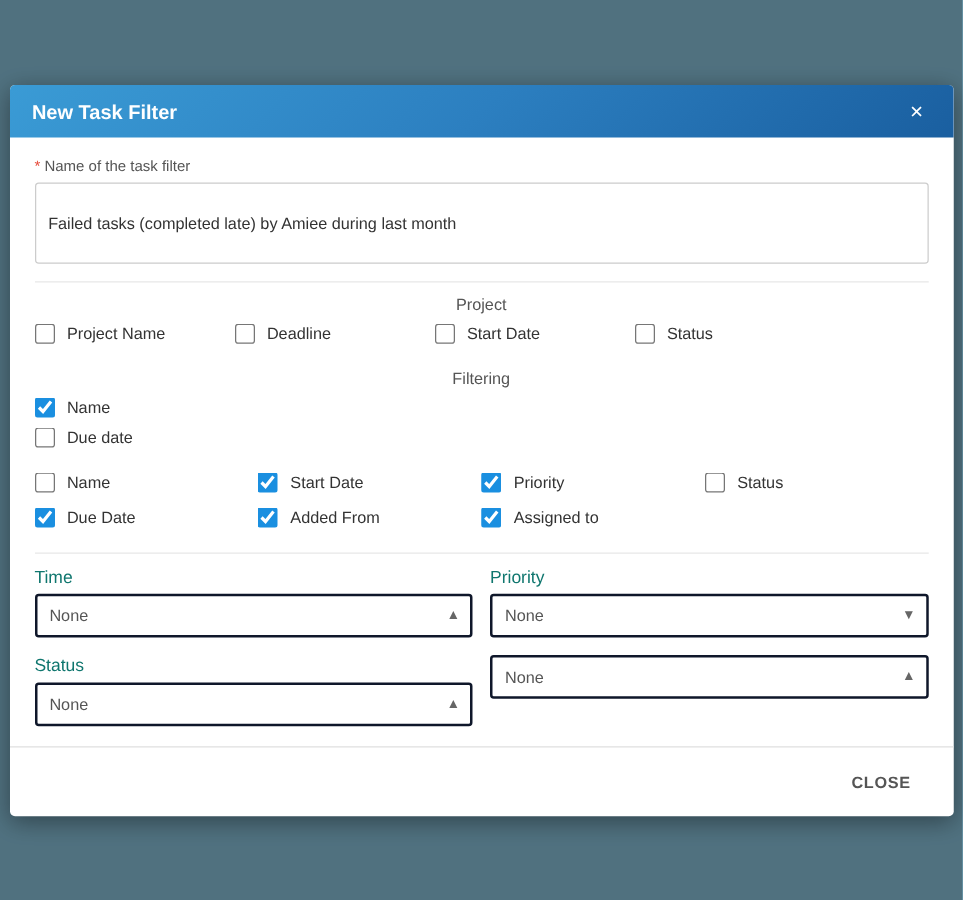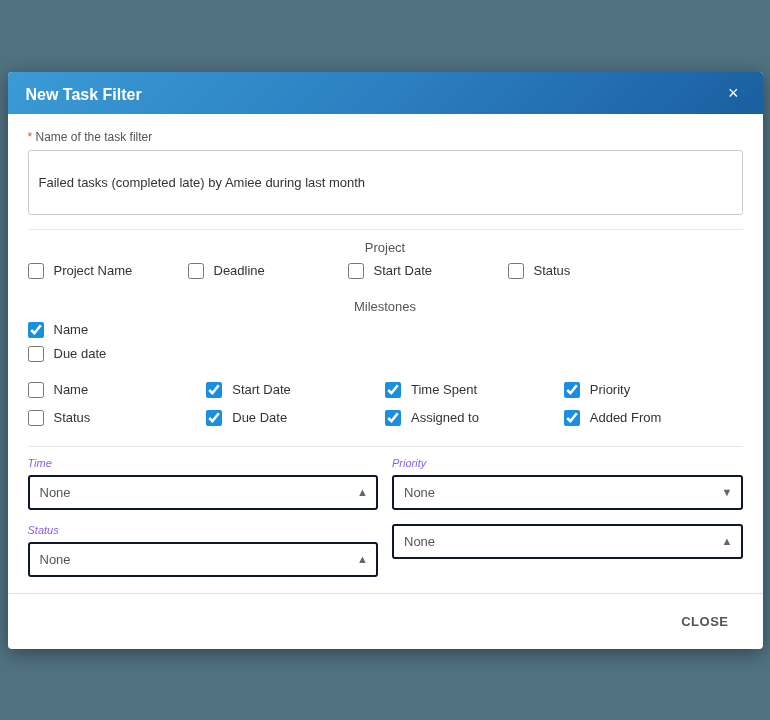--- a/index.html
+++ b/index.html
@@ -124,25 +124,24 @@
     .conditional-section {
       margin-top: 8px;
     }
     .cond-grid {
       display: grid;
       grid-template-columns: 1fr 1fr;
       gap: 14px;
       margin-top: 10px;
     }
     .cond-field label {
-      font-size: 11px;
-      color: #8b5cf6;
+      font-size: 14px;
+      color: #0f766e;
       display: block;
       margin-bottom: 6px;
-      font-style: italic;
     }
     .select-wrapper {
       position: relative;
     }
     .select-wrapper select {
       width: 100%;
       border: 2px solid #0f172a;
       border-radius: 3px;
       padding: 8px 30px 8px 10px;
       font-size: 13px;
@@ -233,21 +232,21 @@
             <label for="proj_start">Start Date</label>
           </div>
           <div class="checkbox-item">
             <input type="checkbox" id="proj_status" style="">
             <label for="proj_status">Status</label>
           </div>
         </div>
       </div>
 
       <div class="checkbox-group">
-        <div class="group-label">Milestones</div>
+        <div class="group-label">Filtering</div>
         <div class="checkbox-row">
           <div class="checkbox-item">
             <input type="checkbox" id="ms_name" checked="" style="">
             <label for="ms_name">Name</label>
           </div>
         </div>
         <div class="checkbox-row">
           <div class="checkbox-item">
             <input type="checkbox" id="ms_due" style="">
             <label for="ms_due">Due date</label>
@@ -259,42 +258,38 @@
         <div class="tasks-row">
           <div class="checkbox-item">
             <input type="checkbox" id="t_name" style="">
             <label for="t_name">Name</label>
           </div>
           <div class="checkbox-item">
             <input type="checkbox" id="t_start" checked="" style="">
             <label for="t_start">Start Date</label>
           </div>
           <div class="checkbox-item">
-            <input type="checkbox" id="t_timespent" checked="" style="">
-            <label for="t_timespent">Time Spent</label>
-          </div>
-          <div class="checkbox-item">
             <input type="checkbox" id="t_priority" checked="" style="">
             <label for="t_priority">Priority</label>
           </div>
           <div class="checkbox-item">
             <input type="checkbox" id="t_status" style="">
             <label for="t_status">Status</label>
           </div>
           <div class="checkbox-item">
             <input type="checkbox" id="t_due" checked="" style="">
             <label for="t_due">Due Date</label>
           </div>
           <div class="checkbox-item">
+            <input type="checkbox" id="t_addedfrom" checked="" style="">
+            <label for="t_addedfrom">Added From</label>
+          </div>
+          <div class="checkbox-item">
             <input type="checkbox" id="t_assignedto" checked="" style="">
             <label for="t_assignedto">Assigned to</label>
-          </div>
-          <div class="checkbox-item">
-            <input type="checkbox" id="t_addedfrom" checked="" style="">
-            <label for="t_addedfrom">Added From</label>
           </div>
         </div>
       </div>
 
       <div class="conditional-section">
         <hr class="divider">
         <div class="cond-grid">
 
           <div class="cond-field">
             <label>Time</label>

